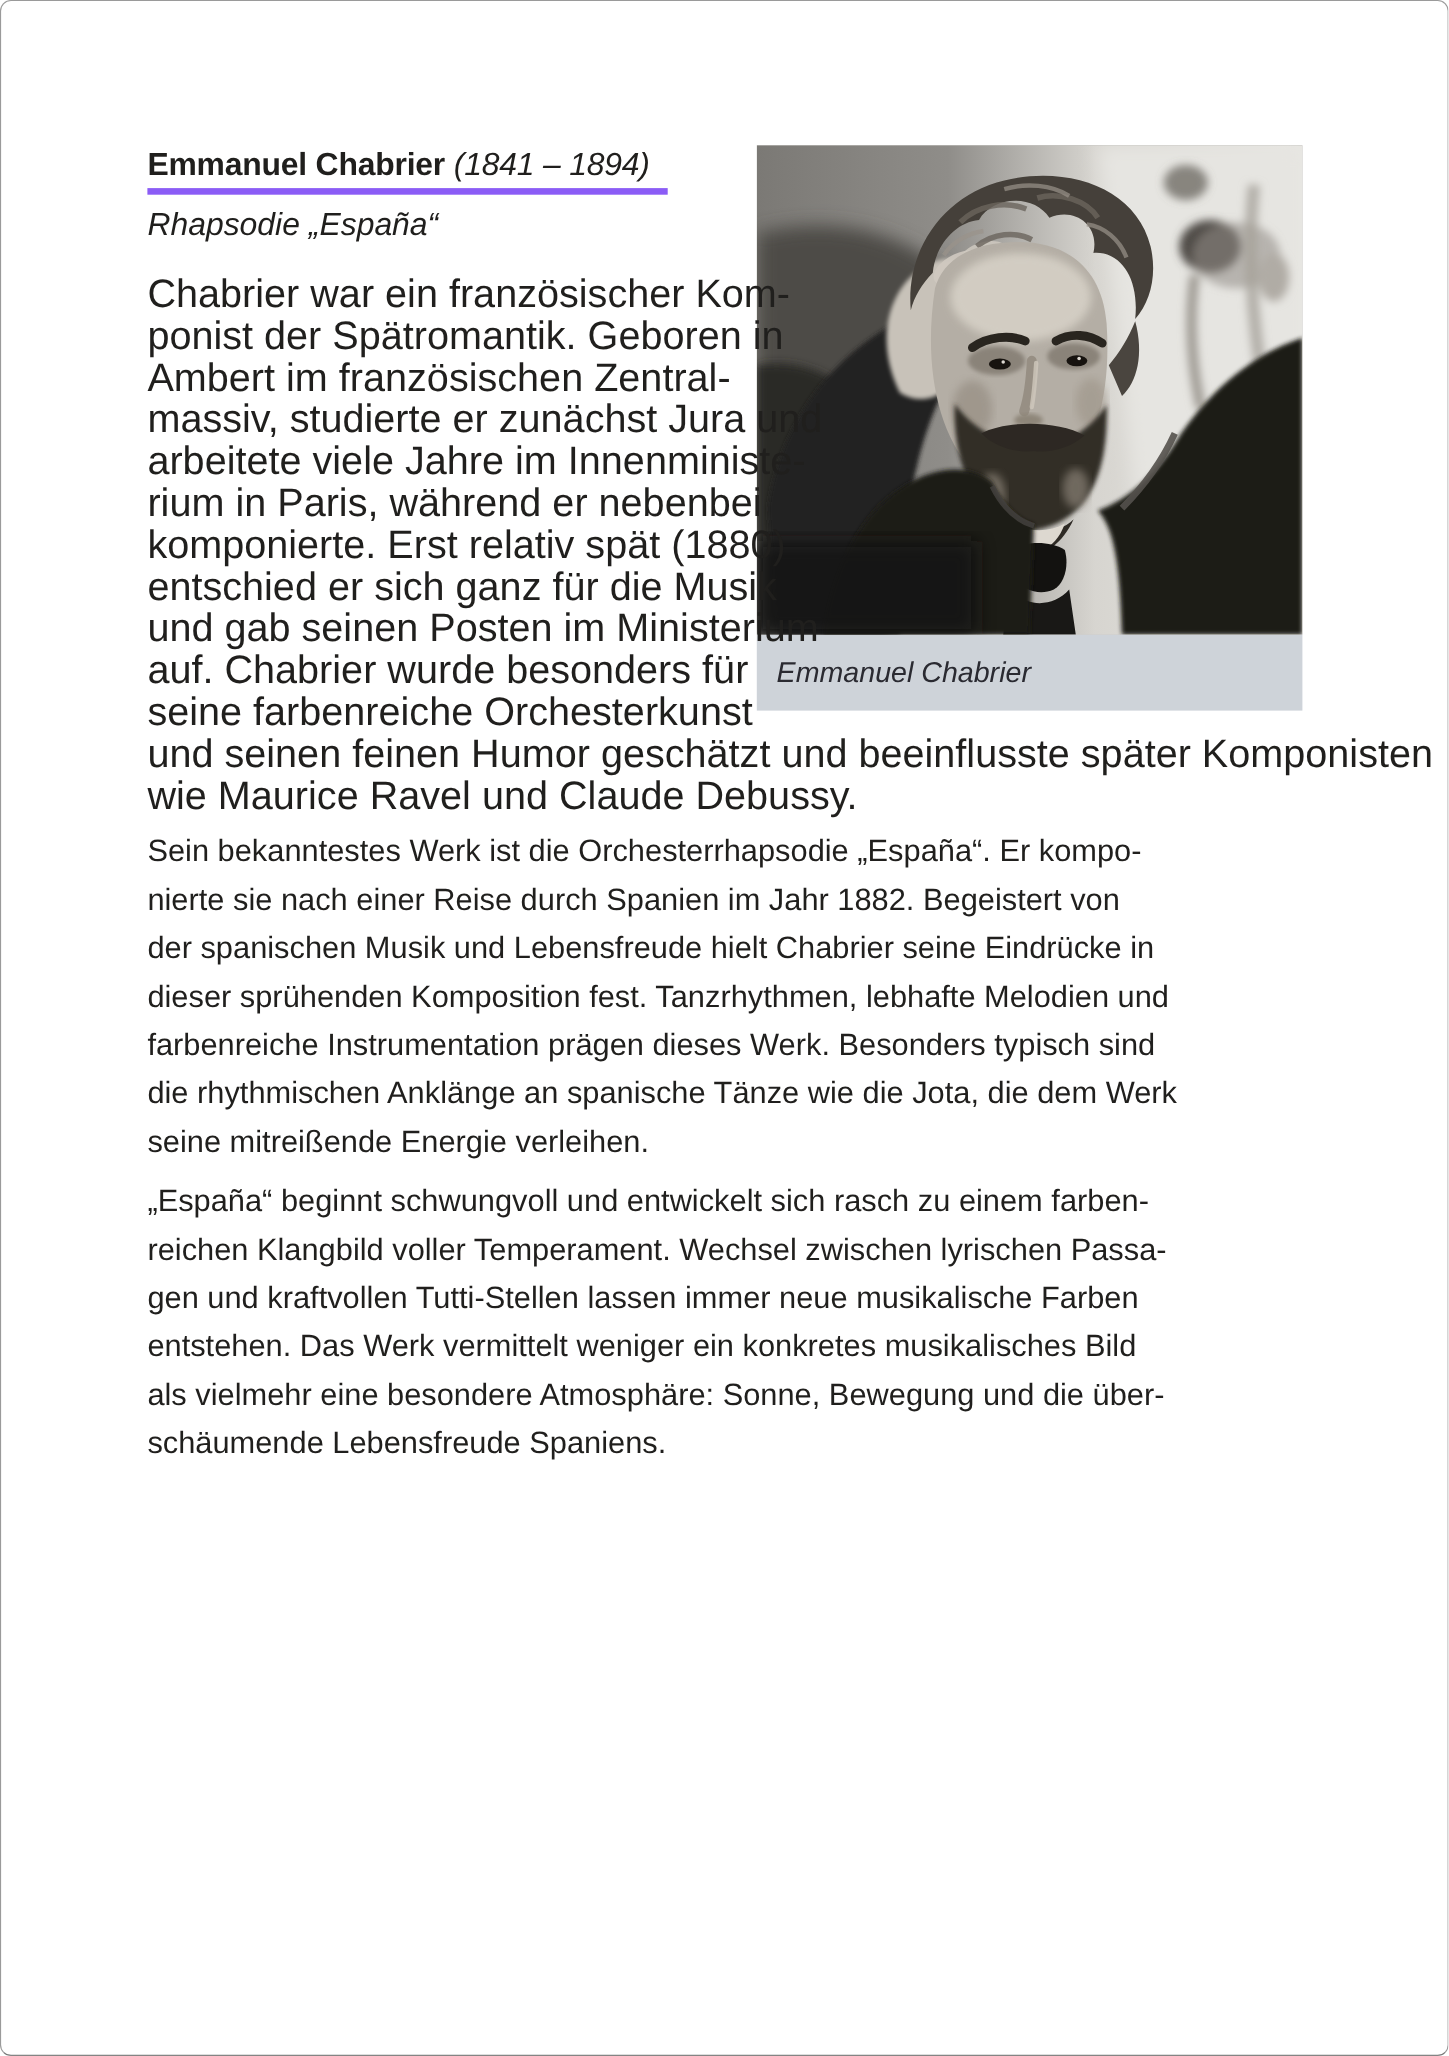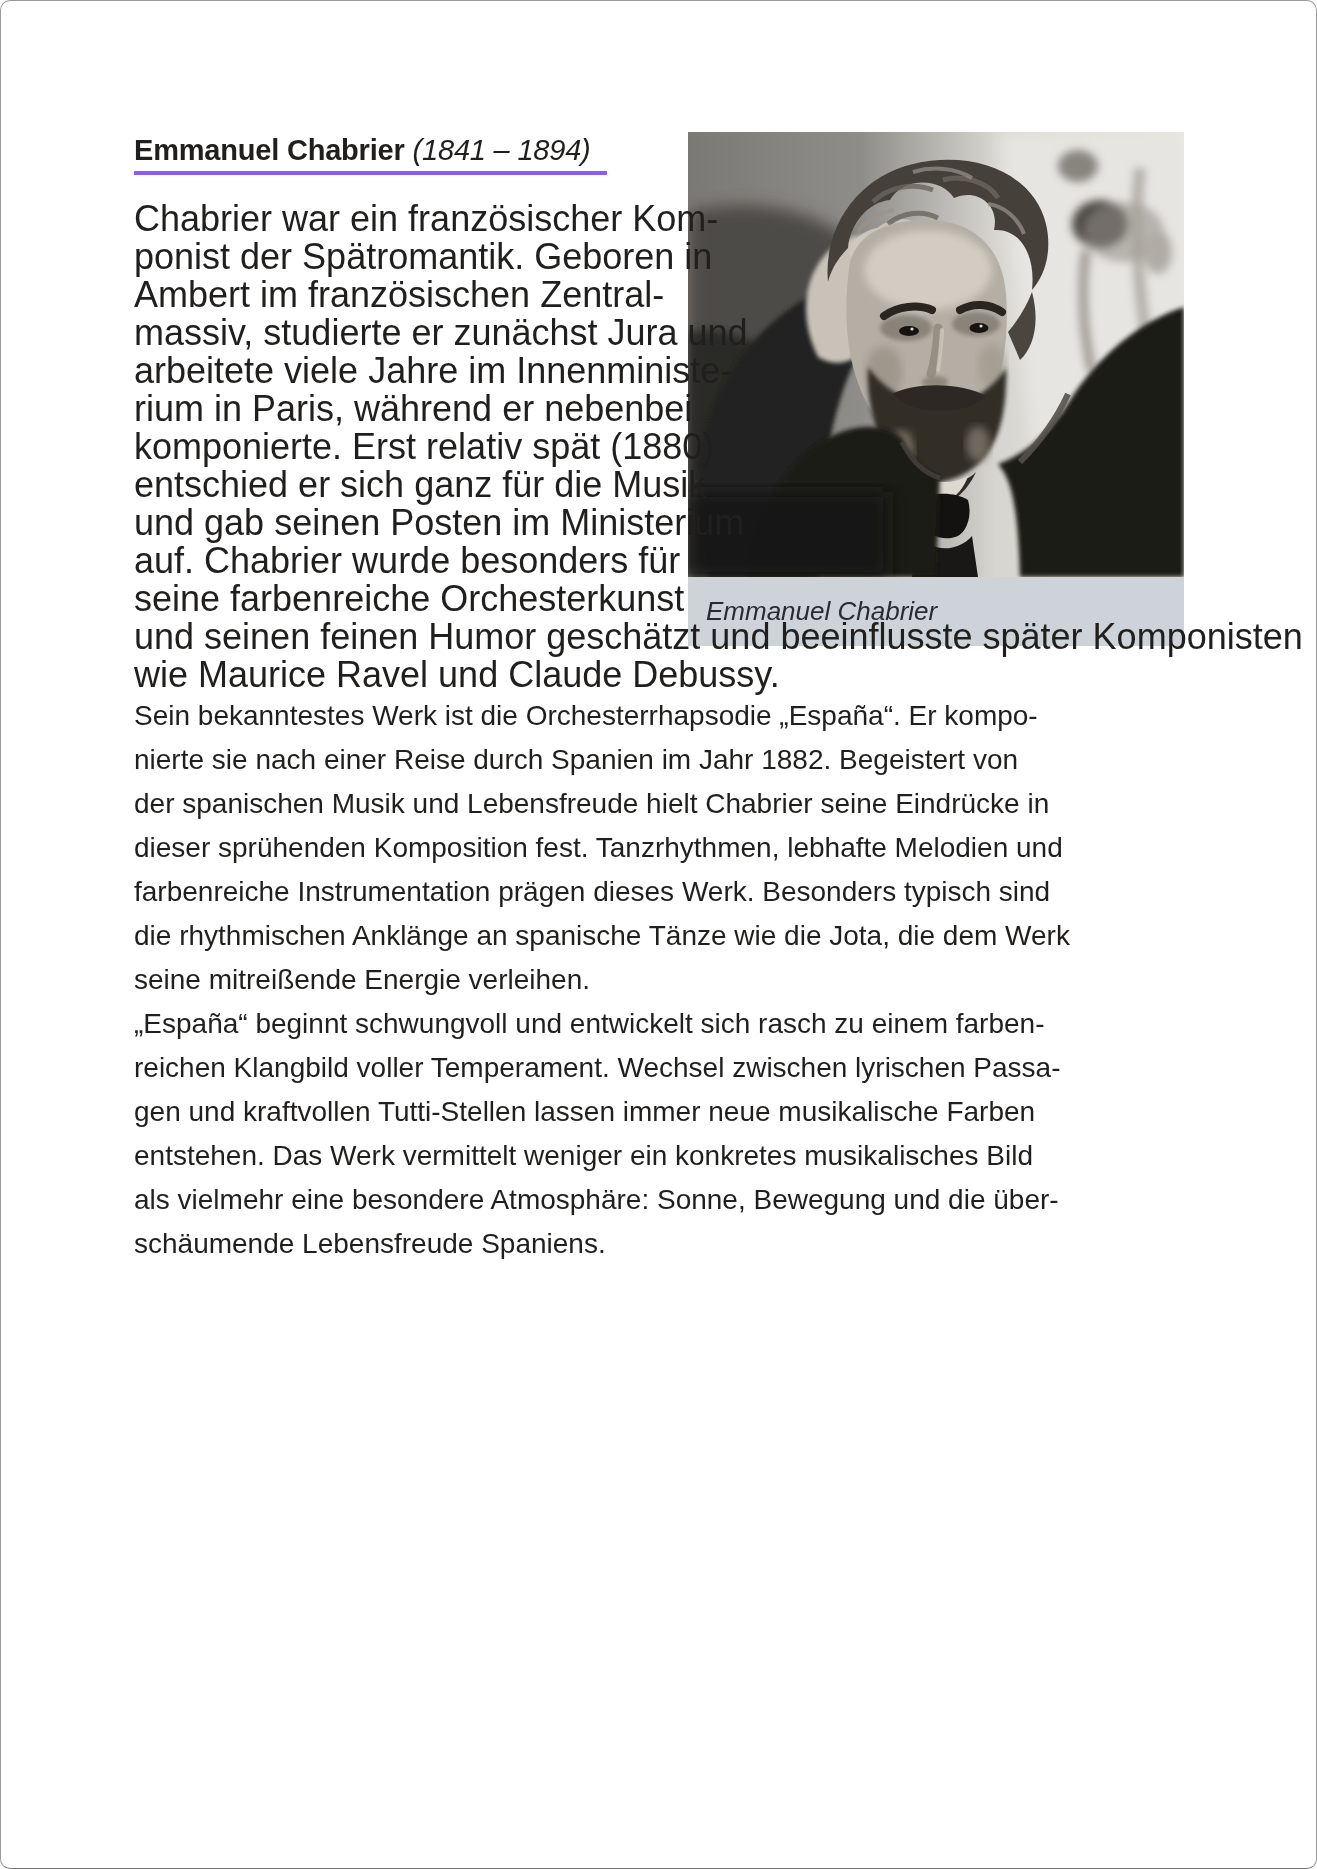--- a/index.html
+++ b/index.html
@@ -38,21 +38,21 @@
     padding-left:18px;
     font-style:italic;
     font-size:26px;
     color:#2a2a31;
   }
   
   h1{
     display:inline-block;
     margin:0;
     padding:2px 16px 4px 0;
-    border-bottom:4px solid #8b5cf6;
+    border-bottom:6px solid #8b5cf6;
     font-size:29px;
     line-height:33px;
     font-weight:700;
     white-space:nowrap;
     letter-spacing:-0.2px;
   }
   h1 .dates{
     font-weight:400;
     font-style:italic;
     margin-left:8px;
@@ -64,21 +64,21 @@
     line-height:36px;
   }
   
   p{white-space:pre;}
   .intro{
     margin:25px 0 0;
     font-size:36px;
     line-height:38px;
   }
   .para{
-    margin:0 0 0;
+    margin:10px 0 0;
     font-size:28px;
     line-height:44px;
   }
 </style>
 </head>
 <body>
 
 <div class="page">
   <div class="content">
 
@@ -172,20 +172,21 @@
           <path d="M214,310 C224,330 238,342 252,346" stroke="#454240" stroke-width="5" fill="none" opacity="0.8"></path>
           <rect x="0" y="360" width="200" height="85" fill="#161514" opacity="0.9" filter="url(#b8)"></rect>
         </svg>
       </div>
       <figcaption class="caption">Emmanuel Chabrier</figcaption>
     </figure>
 
     
     <h1><span>Emmanuel Chabrier</span><span class="dates">(1841 – 1894)</span></h1>
 
+    <div class="subtitle">Rhapsodie „España“</div>
 
     <p class="intro">Chabrier war ein französischer Kom-
 ponist der Spätromantik. Geboren in
 Ambert im französischen Zentral-
 massiv, studierte er zunächst Jura und
 arbeitete viele Jahre im Innenministe-
 rium in Paris, während er nebenbei
 komponierte. Erst relativ spät (1880)
 entschied er sich ganz für die Musik
 und gab seinen Posten im Ministerium

